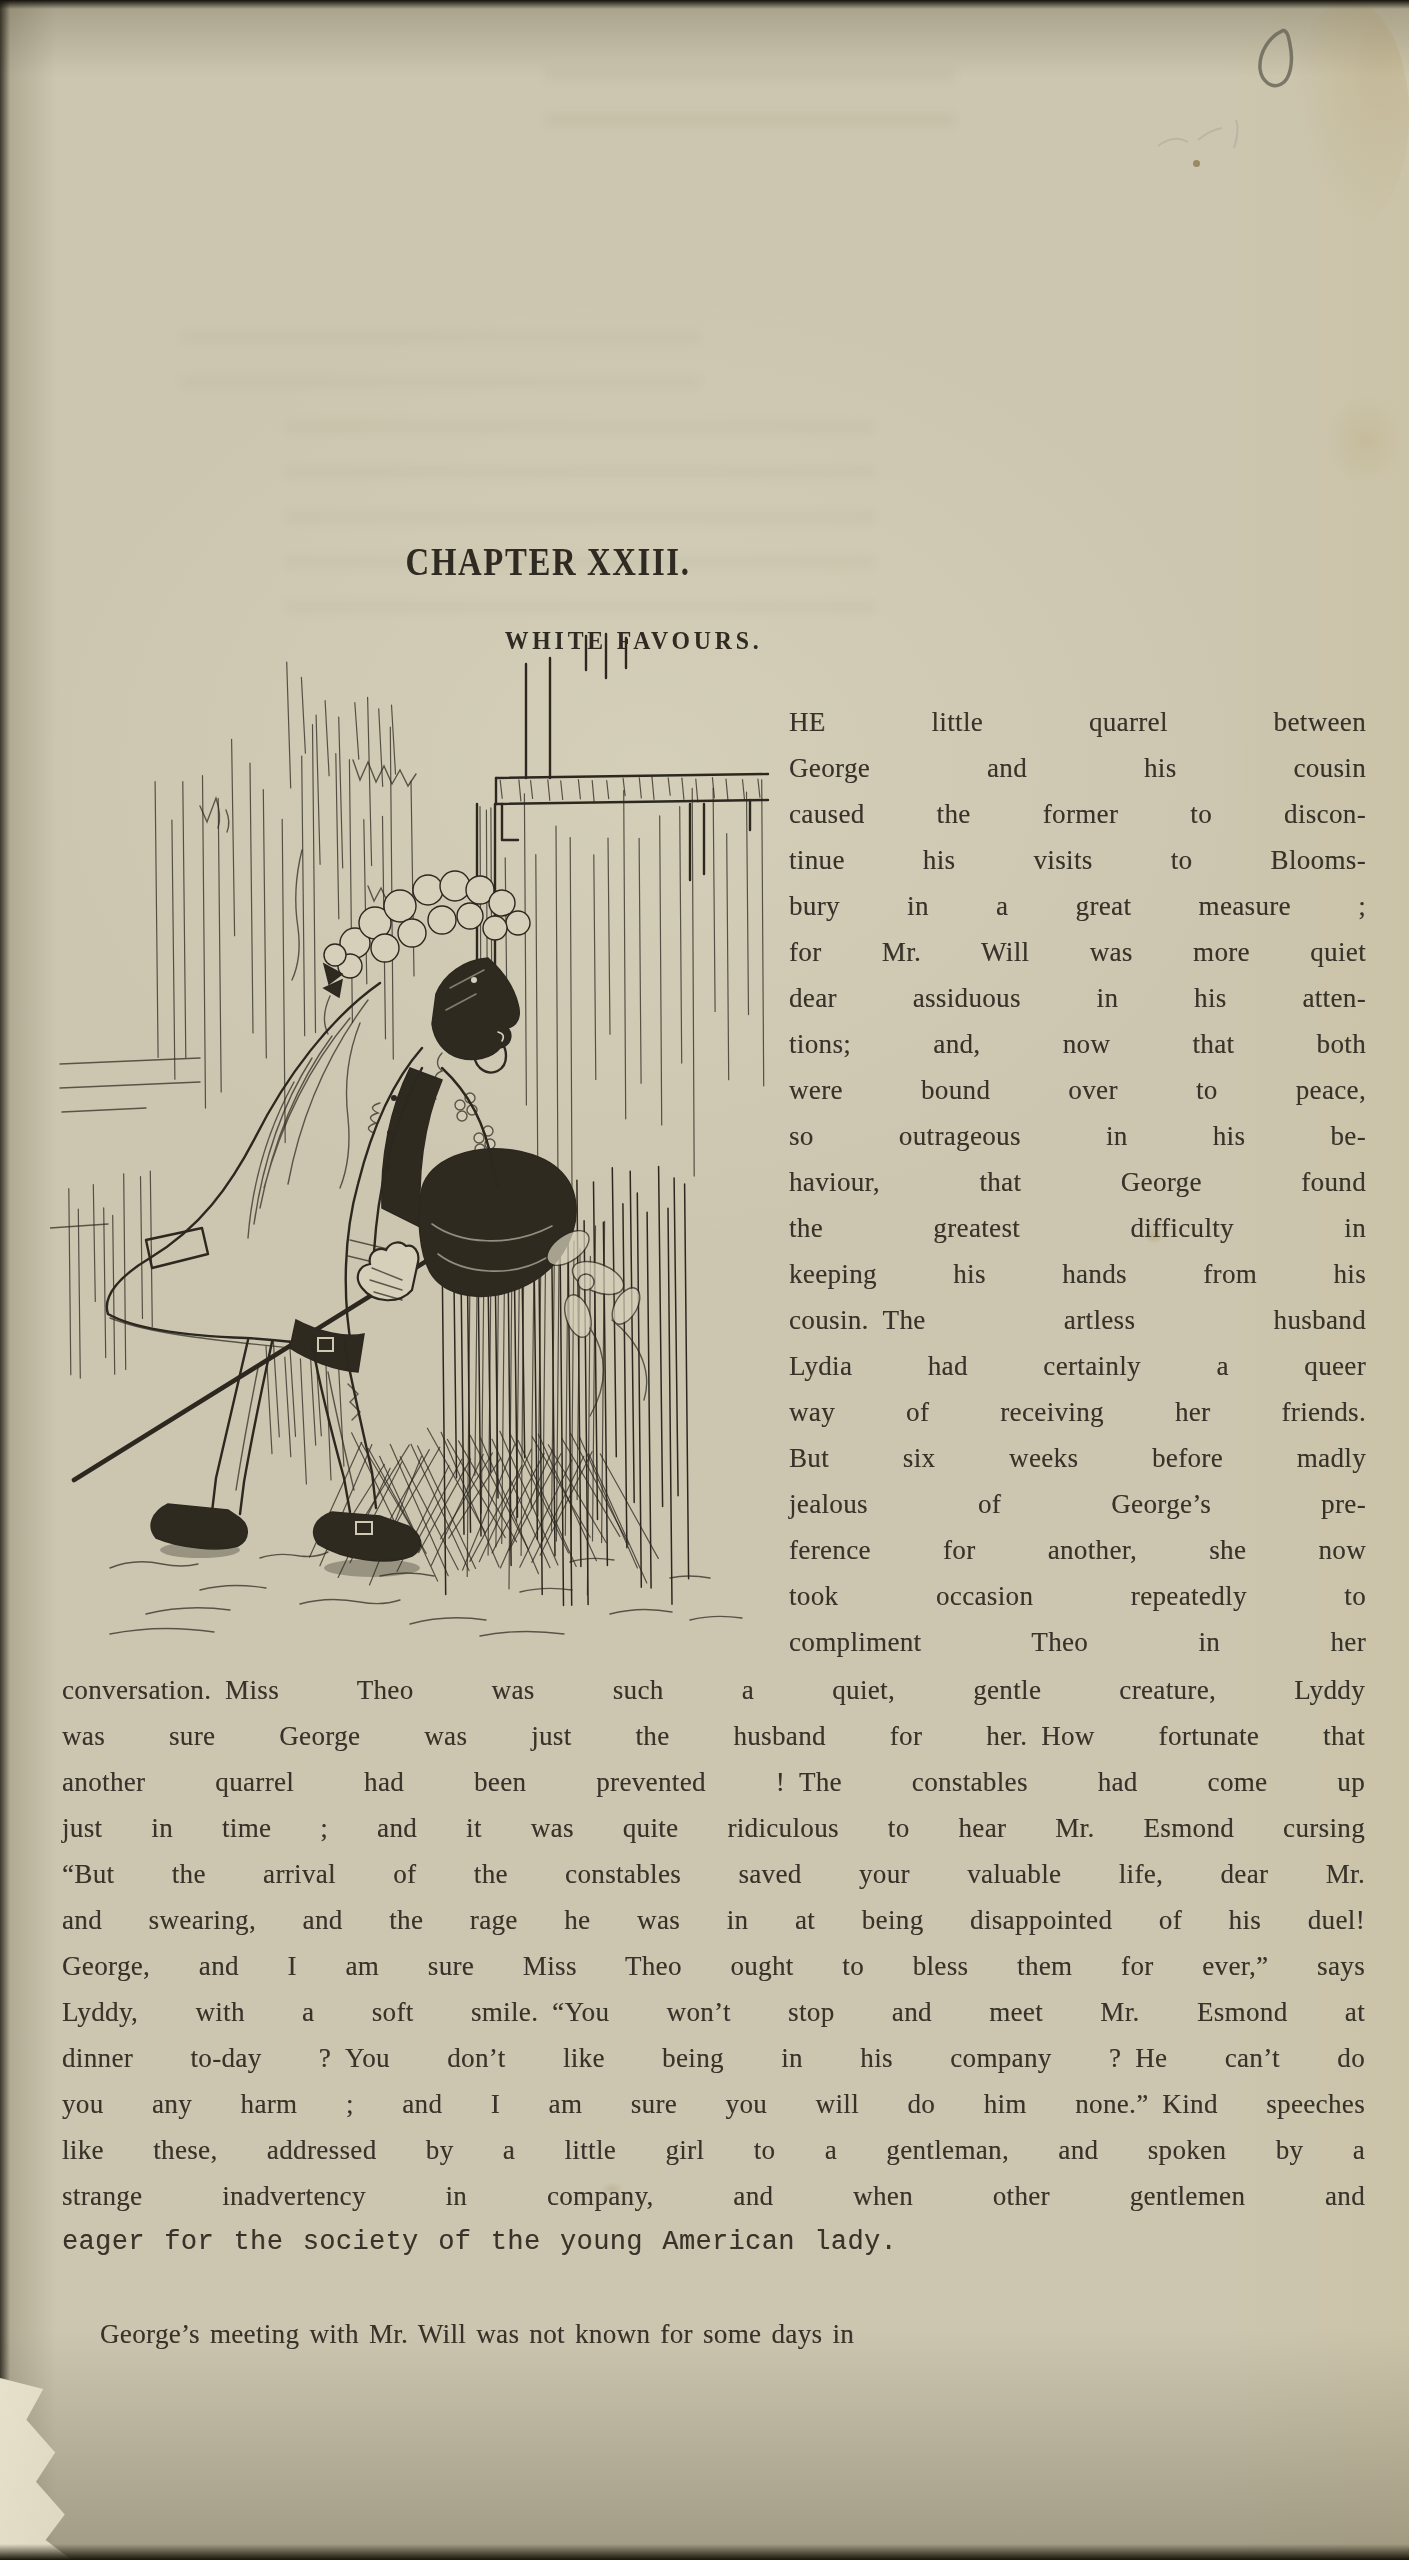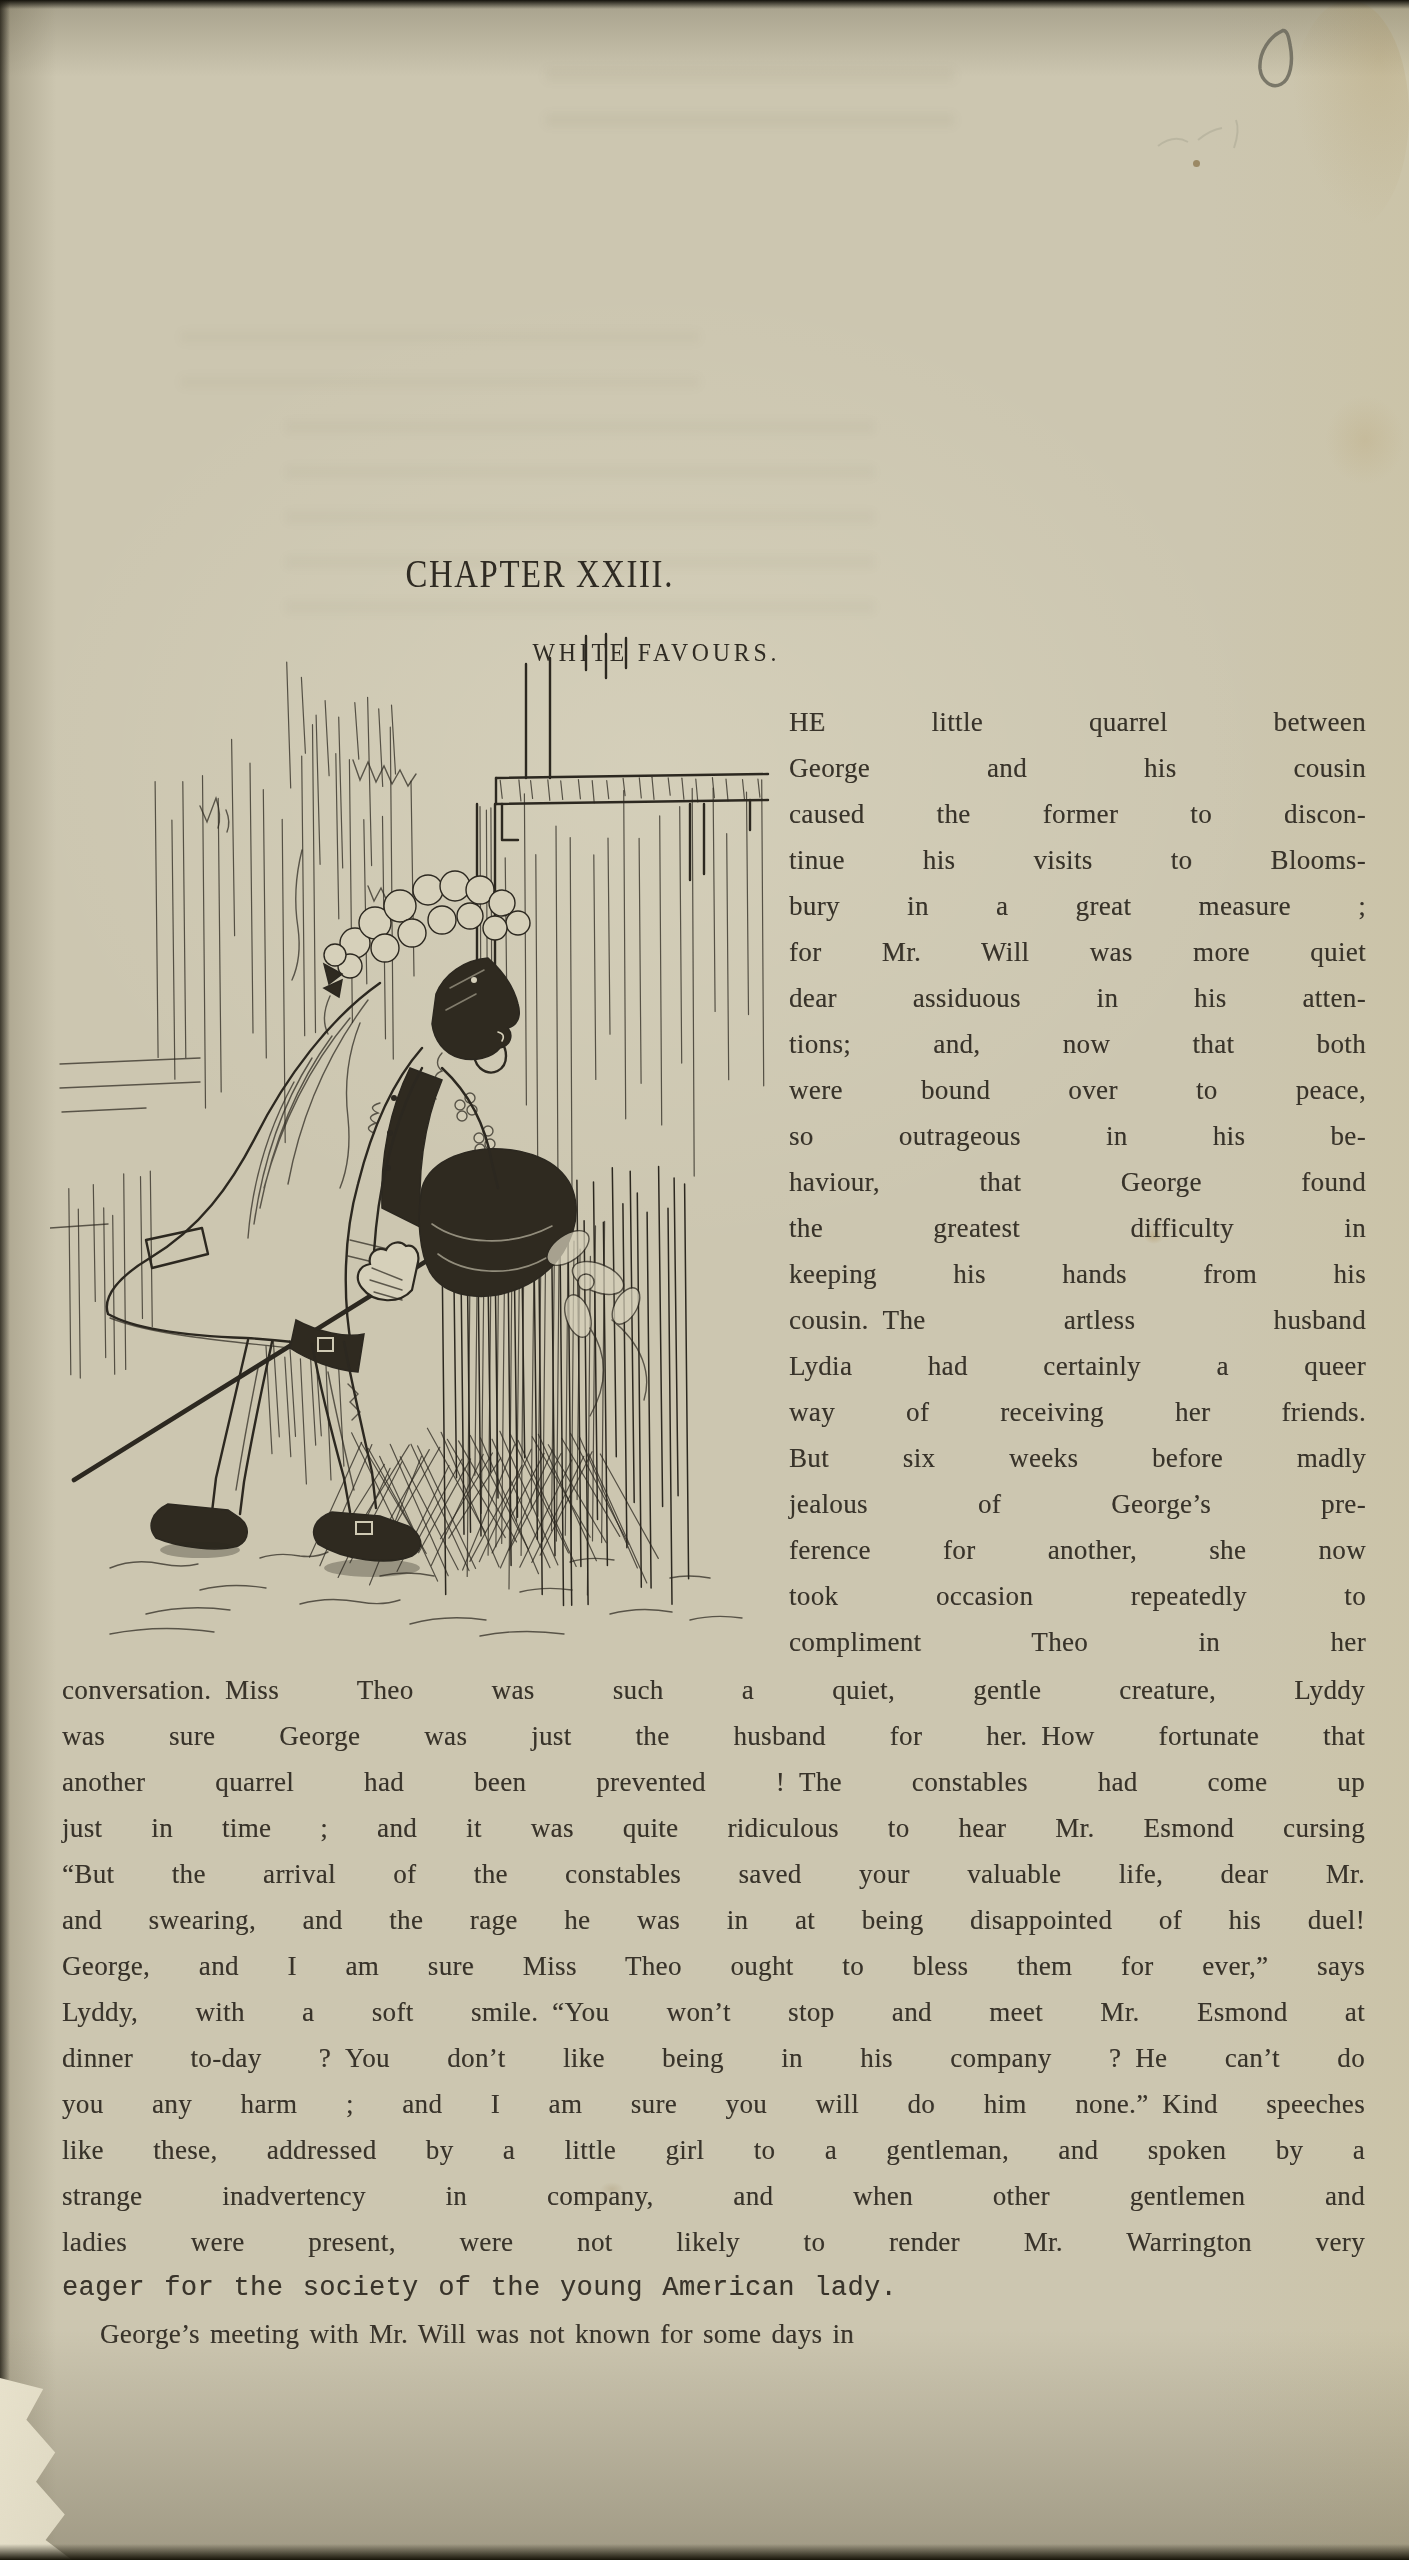--- a/index.html
+++ b/index.html
@@ -21,21 +21,21 @@
     filter:drop-shadow(3px 0 2px rgba(108,90,58,.45));}
   .ghost{position:absolute;filter:blur(4px);opacity:.5;
     background:repeating-linear-gradient(180deg, rgba(95,88,62,.10) 0px, rgba(95,88,62,.10) 14px, rgba(0,0,0,0) 14px, rgba(0,0,0,0) 45px);}
   .stain{position:absolute;border-radius:50%;}
   .s1{left:1290px;top:0;width:119px;height:230px;background:radial-gradient(ellipse at 75% 25%, rgba(166,138,80,.20), rgba(0,0,0,0) 70%);}
   .s2{left:1325px;top:395px;width:80px;height:90px;background:radial-gradient(rgba(170,140,80,.16), rgba(0,0,0,0) 70%);}
   .s3{left:1144px;top:1228px;width:20px;height:16px;background:radial-gradient(rgba(163,128,66,.35), rgba(0,0,0,0) 72%);}
   .s4{left:1193px;top:160px;width:7px;height:7px;background:rgba(115,88,40,.55);}
   .s5{left:600px;top:2182px;width:24px;height:14px;background:radial-gradient(rgba(140,110,60,.18), rgba(0,0,0,0) 70%);}
   .pencil{position:absolute;}
-  h1,h2{position:absolute;margin:12px;font-weight:normal;color:#2f2b23;display:flex;justify-content:center;}
+  h1,h2{position:absolute;margin:0;font-weight:bold;color:#2f2b23;display:flex;justify-content:flex-start;}
   h1{left:370px;top:537px;width:316px;font-size:41px;letter-spacing:2px;}
   h1 span{display:inline-block;white-space:nowrap;transform:scaleX(.80);}
   h2{left:498px;top:627px;width:292px;font-size:25px;letter-spacing:4px;}
   h2 span{display:inline-block;white-space:nowrap;transform:scaleX(.95);}
   .textblock{position:absolute;font-size:27px;letter-spacing:.35px;word-spacing:3px;
     text-shadow:.3px .4px .6px rgba(52,46,34,.38);}
   .line{height:46px;line-height:46px;white-space:normal;}
   .just .line{text-align:justify;text-align-last:justify;}
   .fullblock .line:last-child{text-align-last:left;font-family:Liberation Mono, monospace;}
   .colblock{left:789px;top:699px;width:577px;}
@@ -440,21 +440,20 @@
       <div class="line">another quarrel had been prevented ! The constables had come up</div>
       <div class="line">just in time ; and it was quite ridiculous to hear Mr. Esmond cursing</div>
       <div class="line">“But the arrival of the constables saved your valuable life, dear Mr.</div>
       <div class="line">and swearing, and the rage he was in at being disappointed of his duel!</div>
       <div class="line">George, and I am sure Miss Theo ought to bless them for ever,” says</div>
       <div class="line">Lyddy, with a soft smile. “You won’t stop and meet Mr. Esmond at</div>
       <div class="line">dinner to-day ? You don’t like being in his company ? He can’t do</div>
       <div class="line">you any harm ; and I am sure you will do him none.” Kind speeches</div>
       <div class="line">like these, addressed by a little girl to a gentleman, and spoken by a</div>
       <div class="line">strange inadvertency in company, and when other gentlemen and</div>
-      <div class="line">ladies were present, were not likely to render Mr. Warrington very</div>
       <div class="line">eager for the society of the young American lady.</div>
     </div>
   <div class="textblock para2">
       <div class="line">George’s meeting with Mr. Will was not known for some days in</div>
     </div>
 
   <div class="edge edge-top"></div>
   <div class="edge edge-left"></div>
   <div class="torn"></div>
   <div class="edge edge-bottom"></div>

